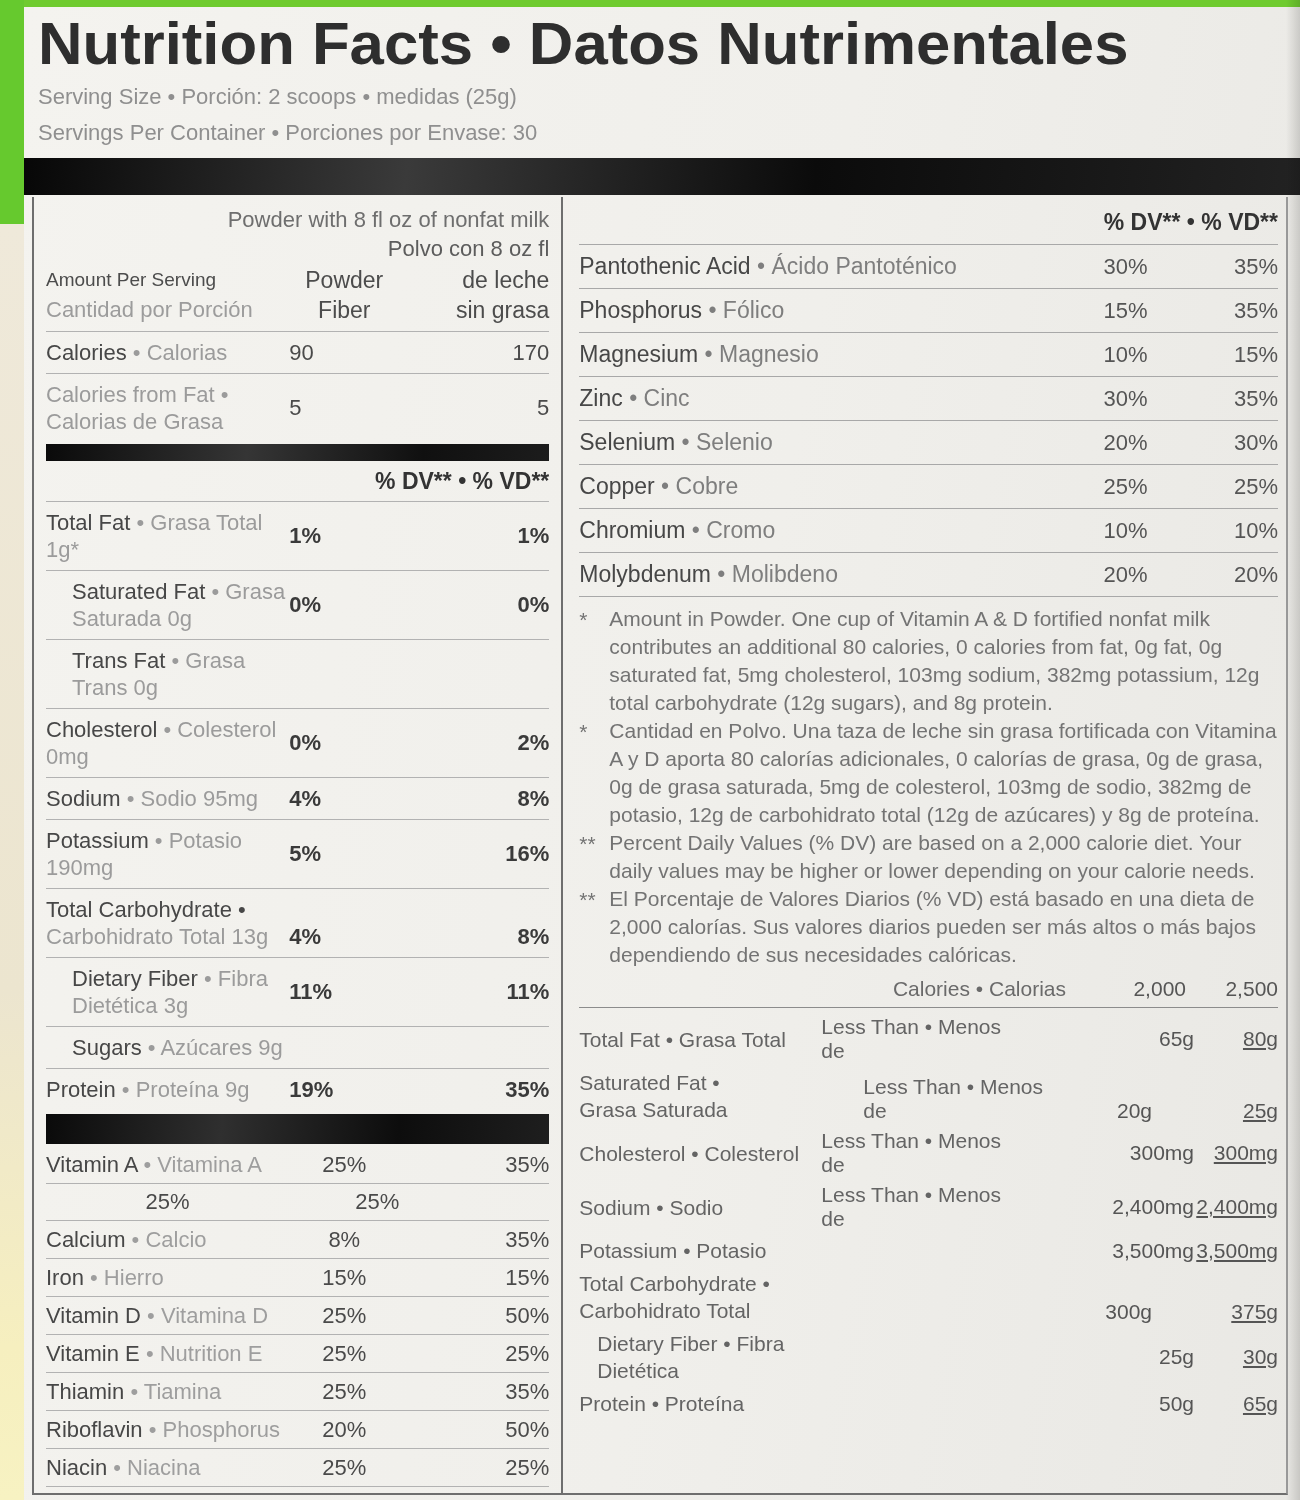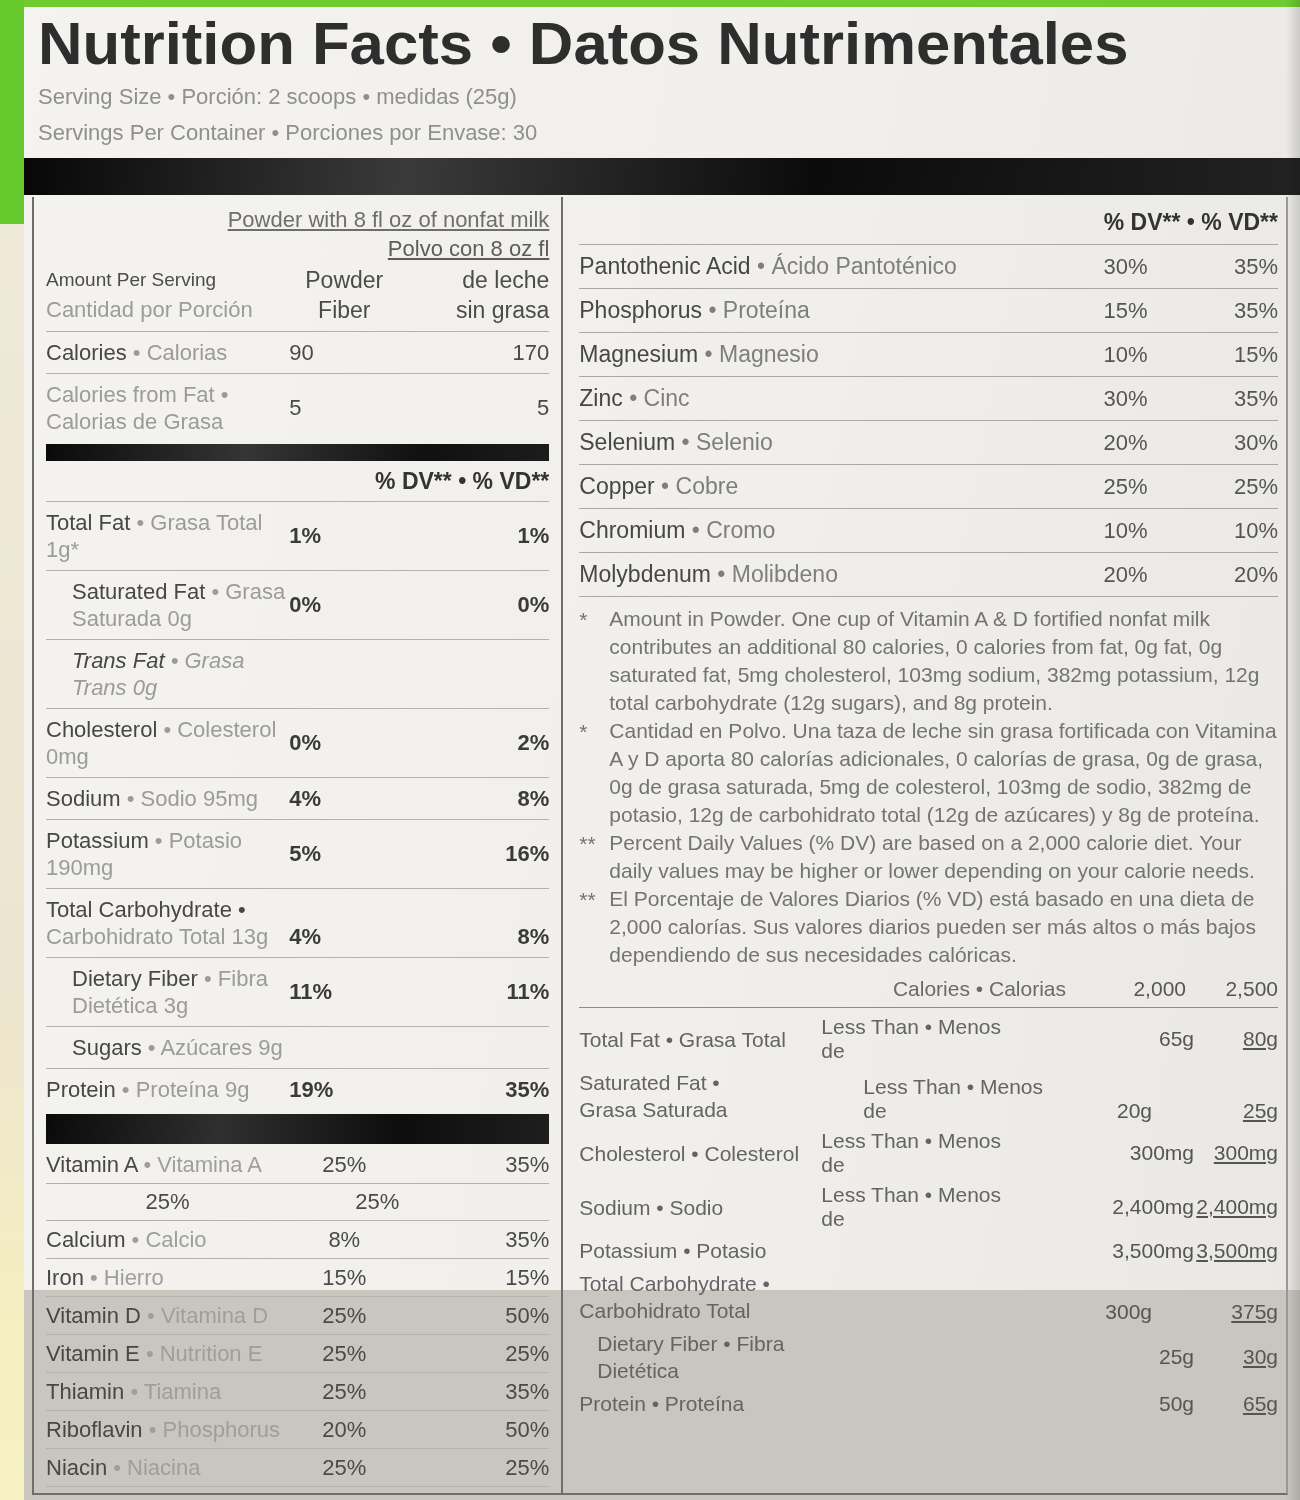--- a/index.html
+++ b/index.html
@@ -7,21 +7,21 @@
     width:1300px;height:1500px;position:relative;overflow:hidden;
     background:#c9c6bf;
     font-family:"Liberation Sans", sans-serif;
     -webkit-font-smoothing:antialiased;
   }
   .photo{position:absolute;inset:0;}
   .green-top{position:absolute;top:0;left:0;width:1300px;height:7px;background:#6fcb2f;}
   .green-left{position:absolute;top:0;left:0;width:24px;height:224px;background:#66c92e;}
   .left-margin{position:absolute;top:224px;left:0;width:24px;height:1276px;
     background:linear-gradient(#efe9da 0%,#ece5cf 60%,#f6efbf 88%,#f7f2c2 100%);}
-  .label{position:absolute;left:24px;top:7px;width:1276px;height:1283px;
+  .label{position:absolute;left:24px;top:7px;width:1276px;height:1493px;
     background:linear-gradient(100deg,#f4f3ef 0%,#f0efeb 55%,#e9e8e4 100%);}
   .right-edge{position:absolute;top:0;right:0;width:14px;height:100%;
     background:linear-gradient(90deg,rgba(0,0,0,0),rgba(0,0,0,0.14));pointer-events:none;}
 
   
   .title{
     margin:4px 0 0 14px;font-size:59px;font-weight:bold;color:#2e2e2e;
     letter-spacing:0px;white-space:nowrap;transform:scaleX(1.045);transform-origin:left center;
     line-height:66px;
   }
@@ -32,40 +32,40 @@
   
   .main-box{
     position:absolute;left:8px;right:12px;top:190px;height:1296px;
     border-left:2px solid #6e6e6e;border-right:2px solid #9a9a9a;border-bottom:2px solid #6e6e6e;
     display:flex;overflow:hidden;background:transparent;
   }
   .col-left{width:614px;border-right:2px solid #6e6e6e;padding:0 12px 0 12px;box-sizing:border-box;}
   .col-right{flex:1;padding:0 8px 0 16px;box-sizing:border-box;}
 
   
-  .powder-line{font-size:22px;color:#5c5c5c;text-align:right;line-height:29px;text-decoration:underline;}
+  .powder-line{font-size:22px;color:#5c5c5c;text-align:right;line-height:29px;}
   .powder-line:first-child{margin-top:8px;color:#6e6e6e;}
   .lhead{display:grid;grid-template-columns:1fr 110px 150px;align-items:end;margin-top:2px;padding-bottom:6px;}
   .lhead .amt-en{font-size:19px;color:#4c4c4c;line-height:30px;}
   .lhead .amt-es{font-size:22px;color:#9c9c9c;line-height:30px;}
   .lhead .c1{ text-align:center;font-size:23px;color:#4c4c4c;line-height:30px;}
   .lhead .c2{ text-align:right;font-size:23px;color:#4c4c4c;line-height:30px;}
 
   .lrow{display:grid;grid-template-columns:1fr 110px 150px;align-items:center;
     border-top:1px solid #b2b2b2;padding:7px 0;}
   .lrow .lab{font-size:22px;line-height:27px;}
   .lrow .v1{font-size:22px;}
   .lrow .v2{text-align:right;font-size:22px;}
   .en{color:#474747;}
   .es{color:#9b9b9b;}
   .gray-label{color:#9b9b9b;}
   .val-bold{font-weight:bold;color:#3a3a3a;}
   .val-norm{color:#4a4a4a;}
   .indent .lab{padding-left:26px;}
-  .italic .lab{font-style:italic;}
+  .italic .lab{}
   .stacked{align-items:end;}
   .stacked .lab span{display:block;}
 
   .bar-thin{height:17px;margin:2px 0 0 0;
     background:linear-gradient(95deg,#0a0a0a,#353535 40%,#101010 75%,#1c1c1c);}
   .dv-head{text-align:right;font-size:23px;font-weight:bold;color:#333;padding:7px 0 6px 0;}
 
   .bar-mid{height:30px;margin:4px 0 2px 0;
     background:linear-gradient(95deg,#0a0a0a,#2f2f2f 35%,#0d0d0d 70%,#1e1e1e);}
 
@@ -282,21 +282,21 @@
       <div class="col-right">
         <div class="rdv-head">% DV** • % VD**</div>
 
         <div id="right-mineral-rows">
             <div class="mrow">
     <div class="lab"><span class="en">Pantothenic Acid</span> <span class="es">• Ácido Pantoténico</span></div>
     <div class="v1">30%</div>
     <div class="v2">35%</div>
   </div>
             <div class="mrow">
-    <div class="lab"><span class="en">Phosphorus</span> <span class="es">• Proteína</span></div>
+    <div class="lab"><span class="en">Phosphorus</span> <span class="es">• Fólico</span></div>
     <div class="v1">15%</div>
     <div class="v2">35%</div>
   </div>
             <div class="mrow">
     <div class="lab"><span class="en">Magnesium</span> <span class="es">• Magnesio</span></div>
     <div class="v1">10%</div>
     <div class="v2">15%</div>
   </div>
             <div class="mrow">
     <div class="lab"><span class="en">Zinc</span> <span class="es">• Cinc</span></div>

